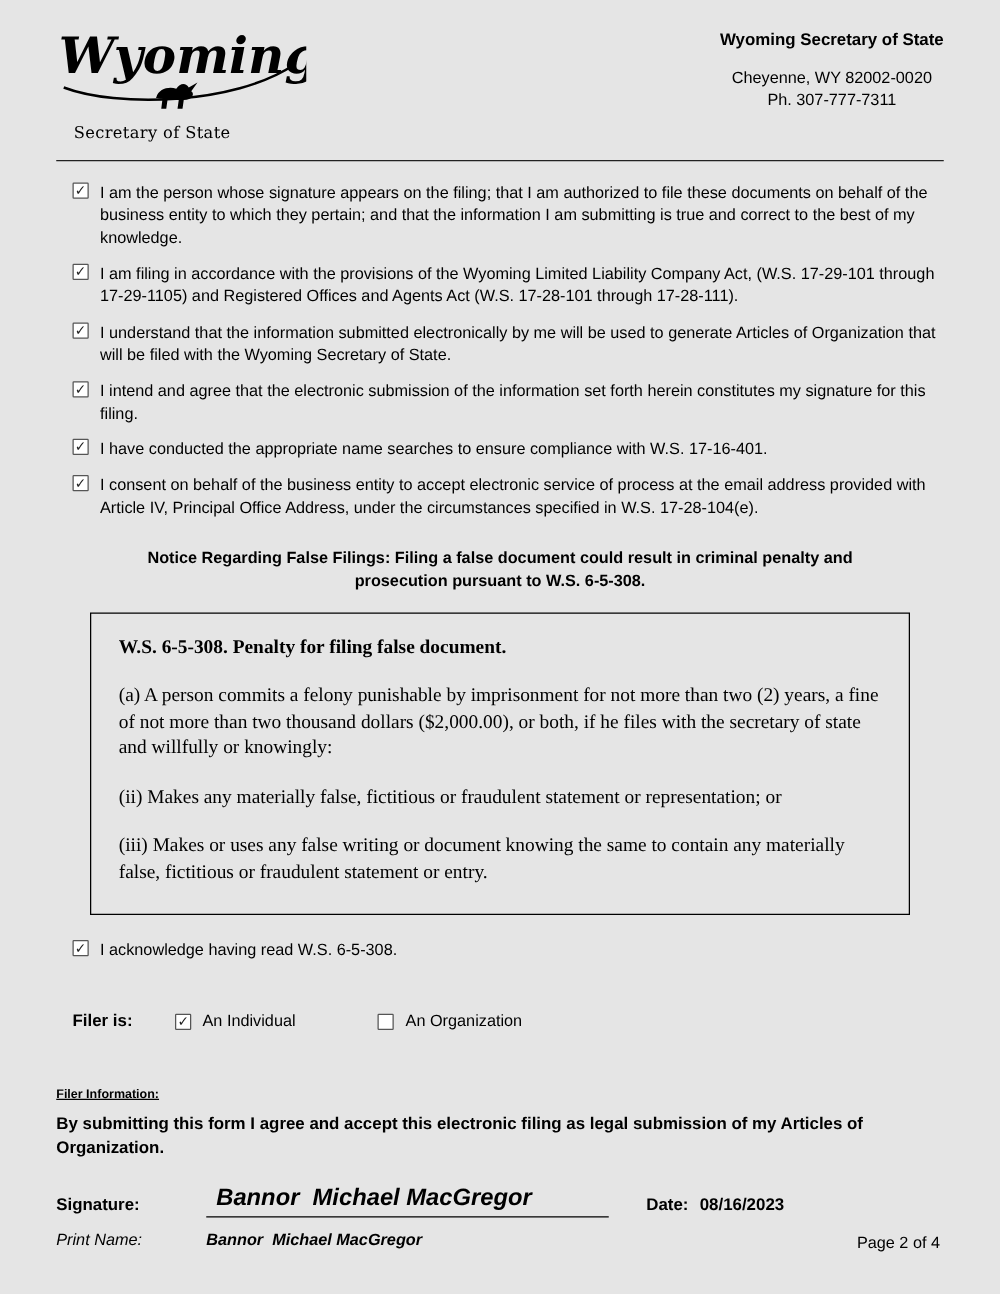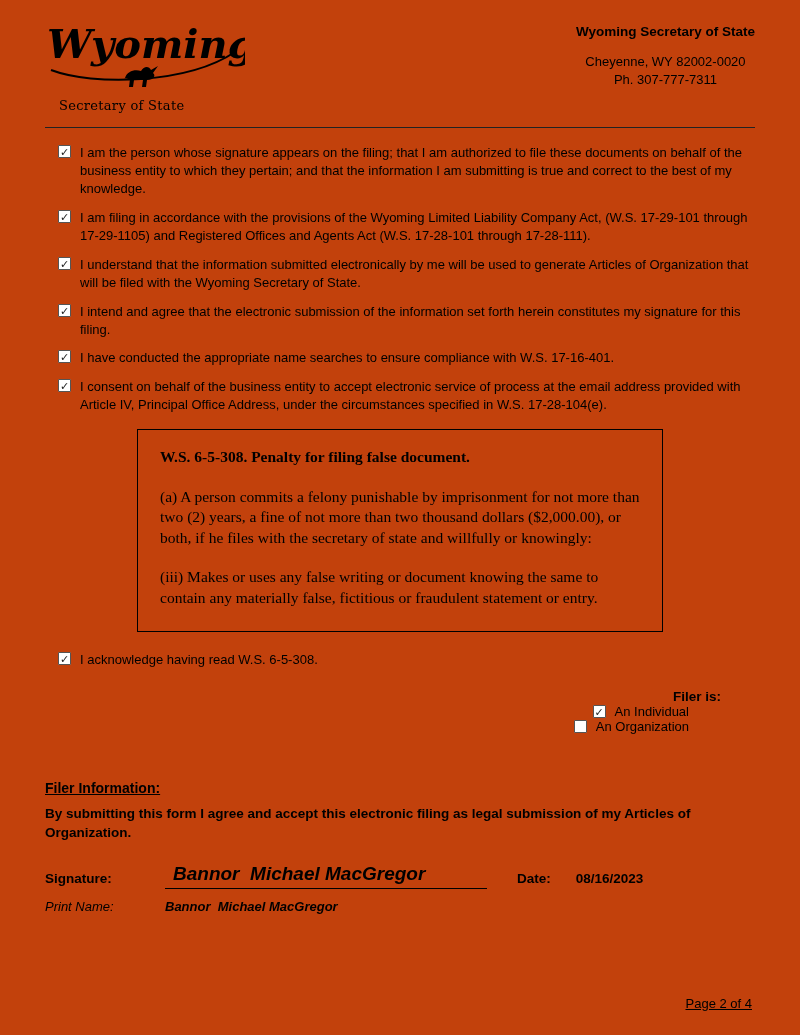--- a/index.html
+++ b/index.html
@@ -1,20 +1,20 @@
 <!DOCTYPE html>
 <html><head>
 <meta charset="utf-8">
 <style>
   * { box-sizing: border-box; }
   html,body { margin:0; padding:0; background:#fff; }
   .page {
     width:800px; height:1035px; position:relative;
     font-family:"Liberation Sans", sans-serif; color:#000;
-    padding:14px 45px 40px 45px; background:#c2410c;
+    padding:14px 45px 40px 45px; background:#e5e5e5;
   }
   
   .header { display:flex; justify-content:space-between; align-items:flex-start; }
   .logo { width:200px; }
   .logo-script {
     font-family:"DejaVu Serif", serif; font-style:italic; font-weight:bold;
     font-size:40px; fill:#000;
   }
   .logo-tagline {
     font-family:"DejaVu Serif", serif; font-size:13px; color:#000;
@@ -36,49 +36,49 @@
   .aff-text { flex:1; }
 
   
   .notice {
     font-weight:bold; text-align:center; font-size:13px;
     margin:22px auto 0 auto; width:600px; line-height:1.45;
   }
 
   
   .statute {
-    border:1px solid #000; margin:15px auto 0 auto; width:526px;
+    border:1px solid #000; margin:15px auto 0 auto; width:656px;
     padding:17px 22px 4px 22px;
     font-family:"Liberation Serif", serif; font-size:15.5px; line-height:1.32;
   }
   .statute-title { font-weight:bold; margin:0 0 19px 0; }
   .statute p { margin:0 0 19px 0; }
 
   
   .ack-row { margin-top:19px; padding-left:13px; }
-  .filer-type { display:flex; align-items:flex-end; margin-top:20px; padding-left:13px; font-size:13px;flex-direction:column; }
+  .filer-type { display:flex; align-items:flex-end; margin-top:40px; padding-left:13px; font-size:13px; }
   .filer-type-label { font-weight:bold; font-size:13.5px; margin-right:34px; }
   .ft-option { display:flex; align-items:center; gap:9px; margin-right:66px; }
 
   
-  .filer-info-heading { margin-top:46px; font-size:14px; font-weight:bold; text-decoration:underline; }
+  .filer-info-heading { margin-top:46px; font-size:10px; font-weight:bold; text-decoration:underline; }
   .agreement { font-weight:bold; font-size:13.5px; margin-top:9px; line-height:1.4; }
   .sig-row { display:flex; align-items:flex-end; margin-top:20px; }
   .sig-label { width:120px; font-weight:bold; font-size:13.5px; padding-bottom:3px; }
   .sig-value {
     width:322px; font-style:italic; font-weight:bold; font-size:19px;
     border-bottom:1px solid #000; padding:0 8px 3px 8px; white-space:pre-wrap;
   }
-  .date-wrap { margin-left:30px; padding-bottom:3px; font-size:13.5px; display:flex; gap:25px; }
+  .date-wrap { margin-left:30px; padding-bottom:3px; font-size:13.5px; display:flex; gap:9px; }
   .date-label, .date-value { font-weight:bold; }
   .info-row { display:flex; margin-top:10px; font-size:13px;font-style:italic; }
   .info-label { width:120px; }
   .info-value { font-weight:bold; white-space:pre-wrap; }
 
-  .footer { position:absolute; bottom:24px; right:48px; font-size:13px;text-decoration:underline; }
+  .footer { position:absolute; bottom:34px; right:48px; font-size:13px; }
 </style>
 </head>
 <body>
 
 <div class="page">
 
   <div class="header">
     <div class="logo">
       <svg width="200" height="84" viewBox="0 0 200 84">
         <text x="2" y="44" class="logo-script">Wyoming</text>
@@ -118,24 +118,26 @@
     <div class="aff-item">
       <span class="checkbox">✓</span>
       <span class="aff-text">I have conducted the appropriate name searches to ensure compliance with W.S. 17-16-401.</span>
     </div>
     <div class="aff-item">
       <span class="checkbox">✓</span>
       <span class="aff-text">I consent on behalf of the business entity to accept electronic service of process at the email address provided with Article IV, Principal Office Address, under the circumstances specified in W.S. 17-28-104(e).</span>
     </div>
   </div>
 
+  <div class="notice">Notice Regarding False Filings: Filing a false document could result in criminal penalty and prosecution pursuant to W.S. 6-5-308.</div>
 
   <div class="statute">
     <p class="statute-title">W.S. 6-5-308. Penalty for filing false document.</p>
     <p>(a) A person commits a felony punishable by imprisonment for not more than two (2) years, a fine of not more than two thousand dollars ($2,000.00), or both, if he files with the secretary of state and willfully or knowingly:</p>
+    <p>(ii) Makes any materially false, fictitious or fraudulent statement or representation; or</p>
     <p>(iii) Makes or uses any false writing or document knowing the same to contain any materially false, fictitious or fraudulent statement or entry.</p>
   </div>
 
   <div class="aff-item ack-row">
     <span class="checkbox">✓</span>
     <span class="aff-text">I acknowledge having read W.S. 6-5-308.</span>
   </div>
 
   <div class="filer-type">
     <span class="filer-type-label">Filer is:</span>

